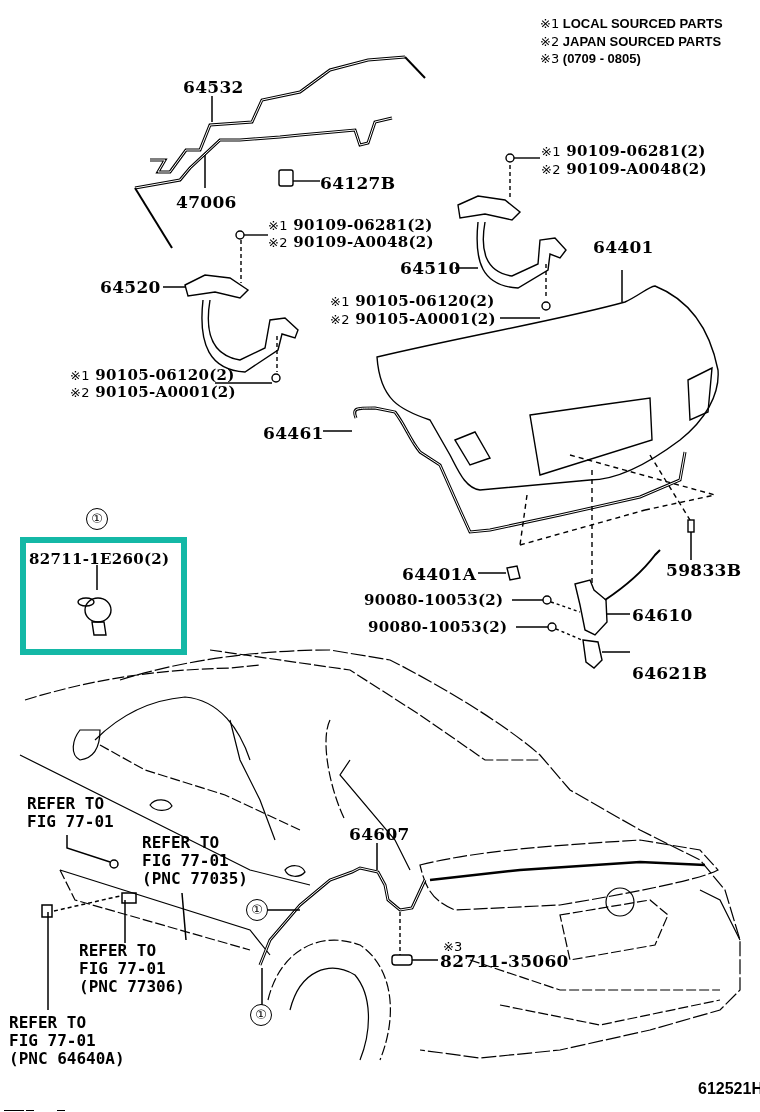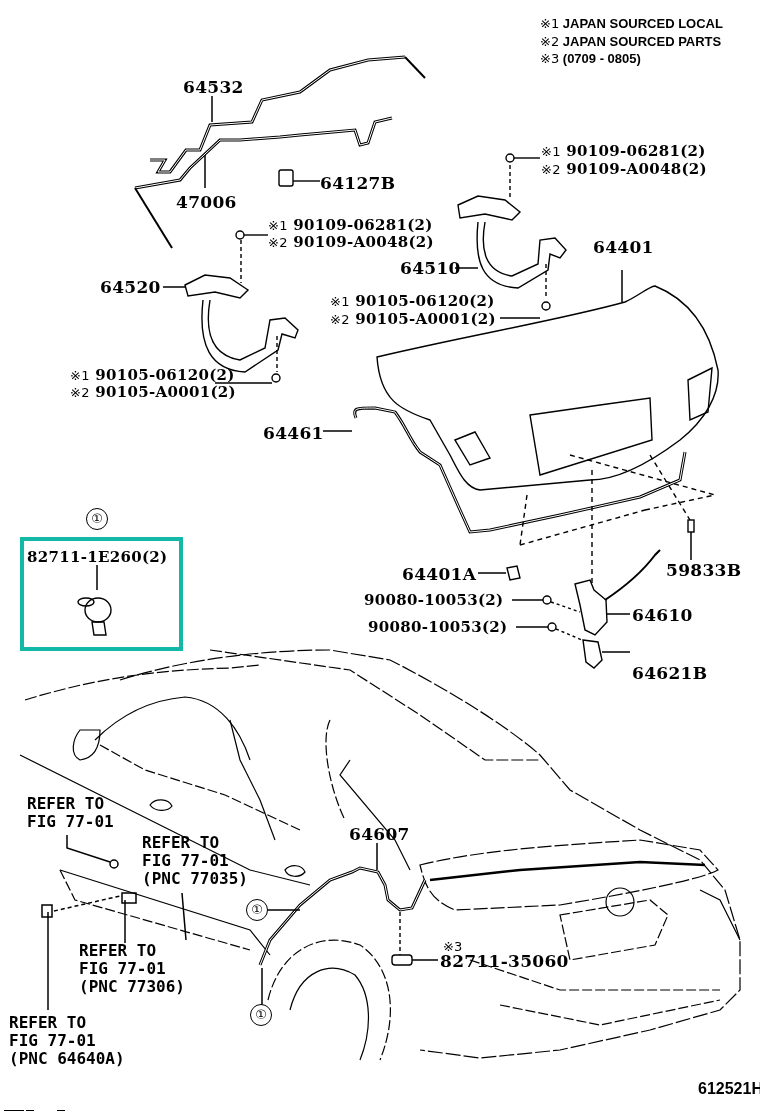--- a/index.html
+++ b/index.html
@@ -4,21 +4,21 @@
 <style>
   html, body { margin:0; padding:0; background:#ffffff; }
   body { width:760px; height:1112px; position:relative; overflow:hidden; font-family:"DejaVu Serif", serif; color:#000; }
   svg.art { position:absolute; left:0; top:0; width:760px; height:1112px; }
   .lbl { position:absolute; font-family:"DejaVu Serif", serif; font-weight:bold; font-size:17px; line-height:18px; white-space:nowrap; letter-spacing:0.3px; }
   .sm { font-size:15px; line-height:17px; }
   .ref { position:absolute; font-family:"DejaVu Sans Mono", monospace; font-weight:bold; font-size:16px; line-height:18px; white-space:pre; }
   .legend { position:absolute; font-family:"Liberation Sans", sans-serif; font-weight:bold; font-size:13px; line-height:17px; white-space:nowrap; }
   .mark { font-family:"DejaVu Sans", sans-serif; font-weight:normal; font-size:13px; }
   .circ { position:absolute; width:20px; height:20px; border:1.5px solid #000; border-radius:50%; font-family:"DejaVu Sans", sans-serif; font-size:13px; line-height:20px; text-align:center; background:#fff; }
-  .box { position:absolute; border:4px solid #14b8a6; }
+  .box { position:absolute; border:6px solid #14b8a6; }
   .stamp { position:absolute; font-family:"Liberation Sans", sans-serif; font-weight:bold; font-size:16px; }
 </style>
 </head>
 <body>
 
 <svg class="art" viewBox="0 0 760 1112" fill="none" stroke="#000" stroke-width="1.4">
 
   <g>
     <polyline points="150,160 165,160 158,172 170,172 186,150 200,150 210,125 252,122 262,100 300,92 330,70 368,60 405,57" stroke-width="3"></polyline>
     <polyline points="150,160 165,160 158,172 170,172 186,150 200,150 210,125 252,122 262,100 300,92 330,70 368,60 405,57" stroke="#fff" stroke-width="1"></polyline>
@@ -168,21 +168,21 @@
     <rect x="122" y="893" width="14" height="10"></rect>
     <line x1="48" y1="912" x2="48" y2="1010"></line>
     <rect x="42" y="905" width="10" height="12"></rect>
     <line x1="54" y1="911" x2="120" y2="896" stroke-dasharray="4,3"></line>
   </g>
 </svg>
 
 <div>
   <div class="legend" style="left:540px;top:15px;">
     <span class="mark">※1</span>
-    <span>JAPAN SOURCED LOCAL</span>
+    <span>LOCAL SOURCED PARTS</span>
   </div>
   <div class="legend" style="left:540px;top:33px;">
     <span class="mark">※2</span>
     <span>JAPAN SOURCED PARTS</span>
   </div>
   <div class="legend" style="left:540px;top:50px;">
     <span class="mark">※3</span>
     <span>(0709 - 0805)</span>
   </div>
 </div>

